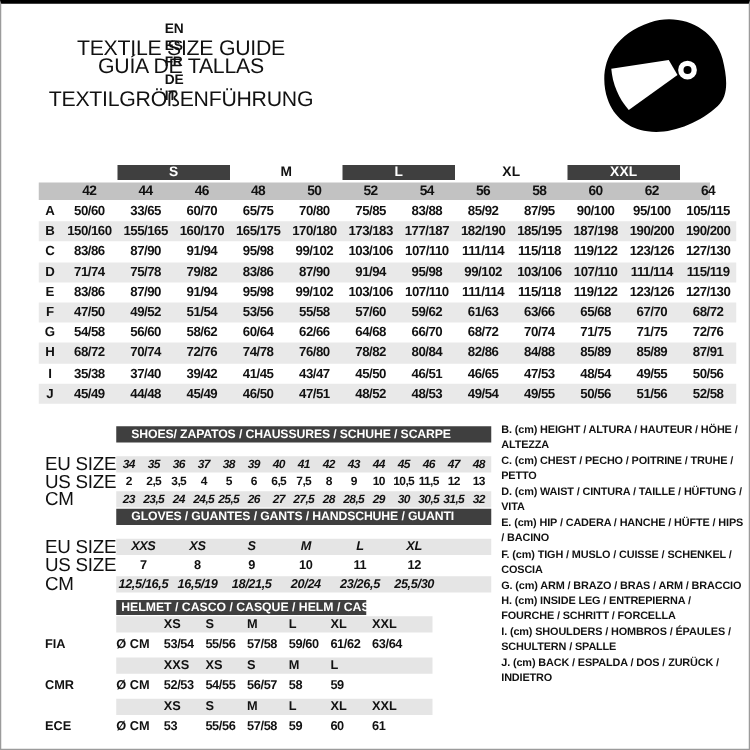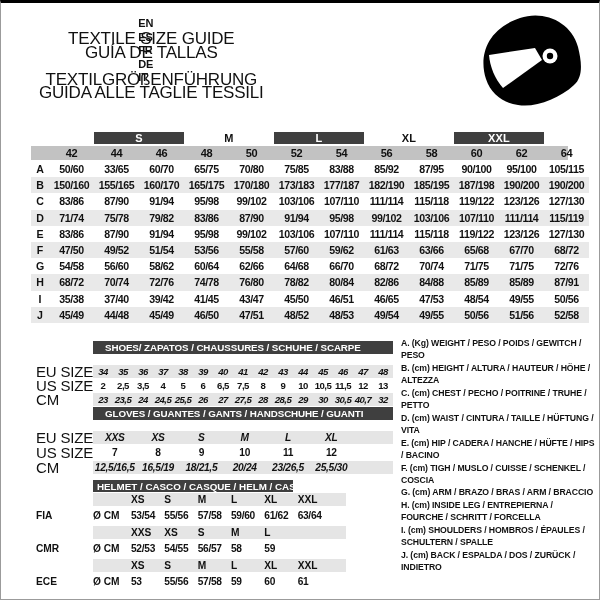--- a/index.html
+++ b/index.html
@@ -78,21 +78,20 @@
       </div>
       <div class="lang-row">
         <div class="lang-code">FR</div>
       </div>
       <div class="lang-row">
         <div class="lang-code">DE</div>
         <div class="lang-label">TEXTILGRÖßENFÜHRUNG</div>
       </div>
       <div class="lang-row">
         <div class="lang-code">IT</div>
-        <div class="lang-label">GUIDA ALLE TAGLIE TESSILI</div>
       </div>
     </div>
 
   <svg id="helmet-logo" viewBox="0 0 112 100" xmlns="http://www.w3.org/2000/svg" aria-hidden="true">
     <path fill="#000" d="M 47 7 C 70 -1 98 10 105 36 C 109 52 110 66 101 74 C 86 88 62 97 45 94 C 30 92 18 83 13 68 C 6 47 12 19 47 7 Z"></path>
     <path fill="#fff" d="M 16 44 L 62 37 L 69 49 L 30 77 C 22 68 17 56 16 44 Z"></path>
     <circle cx="77" cy="45" r="7.5" fill="#fff"></circle>
     <circle cx="77" cy="45" r="3.2" fill="#000"></circle>
   </svg>
 
@@ -325,21 +324,21 @@
             <div>24,5</div>
             <div>25,5</div>
             <div>26</div>
             <div>27</div>
             <div>27,5</div>
             <div>28</div>
             <div>28,5</div>
             <div>29</div>
             <div>30</div>
             <div>30,5</div>
-            <div>40,7</div>
+            <div>31,5</div>
             <div>32</div>
           </div>
         </div>
       </div>
   </div>
 
   <div class="sub gl" id="gloves">
     <div class="sub-bar">GLOVES / GUANTES / GANTS / HANDSCHUHE / GUANTI</div>
     <div id="gloves-rows">
         <div class="sub-row">
@@ -438,21 +437,20 @@
             <div>57/58</div>
             <div>59</div>
             <div>60</div>
             <div>61</div>
           </div>
         </div>
       </div>
   </div>
 
   <div id="legend">
-      <div class="legend-item">A. (Kg) WEIGHT / PESO / POIDS / GEWITCH / PESO</div>
       <div class="legend-item">B. (cm) HEIGHT / ALTURA / HAUTEUR / HÖHE / ALTEZZA</div>
       <div class="legend-item">C. (cm) CHEST / PECHO / POITRINE / TRUHE / PETTO</div>
       <div class="legend-item">D. (cm) WAIST / CINTURA / TAILLE / HÜFTUNG / VITA</div>
       <div class="legend-item">E. (cm) HIP / CADERA / HANCHE / HÜFTE / HIPS / BACINO</div>
       <div class="legend-item">F. (cm) TIGH / MUSLO / CUISSE / SCHENKEL / COSCIA</div>
       <div class="legend-item">G. (cm) ARM / BRAZO / BRAS / ARM / BRACCIO</div>
       <div class="legend-item">H. (cm) INSIDE LEG / ENTREPIERNA / FOURCHE / SCHRITT / FORCELLA</div>
       <div class="legend-item">I. (cm) SHOULDERS / HOMBROS / ÉPAULES / SCHULTERN / SPALLE</div>
       <div class="legend-item">J. (cm) BACK / ESPALDA / DOS / ZURÜCK / INDIETRO</div>
     </div>

